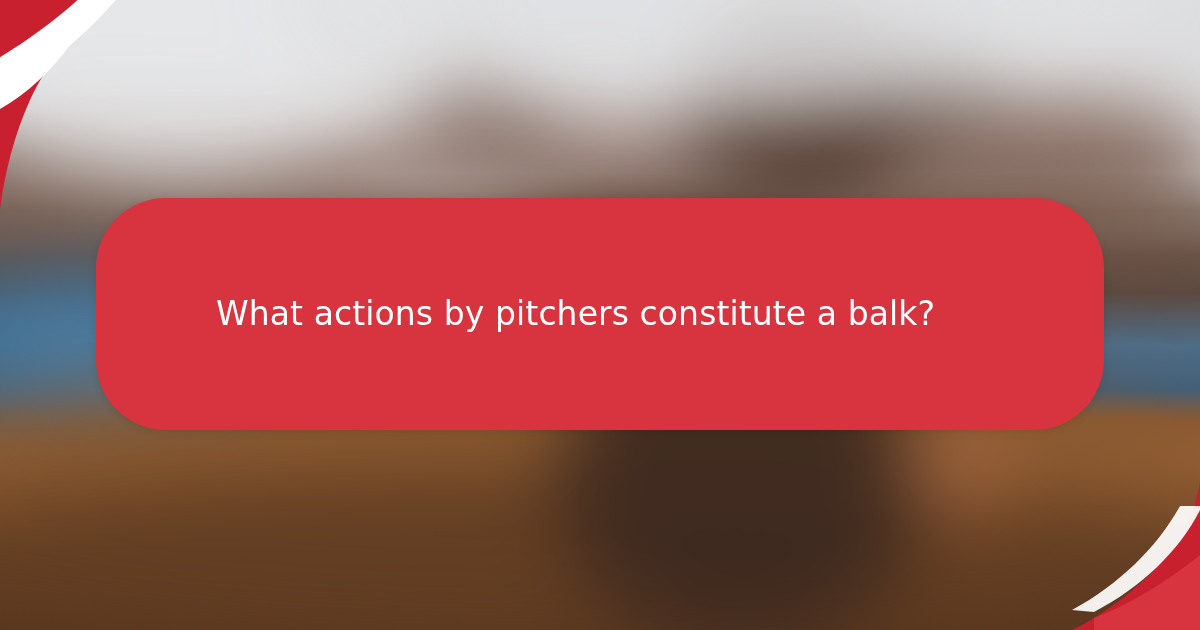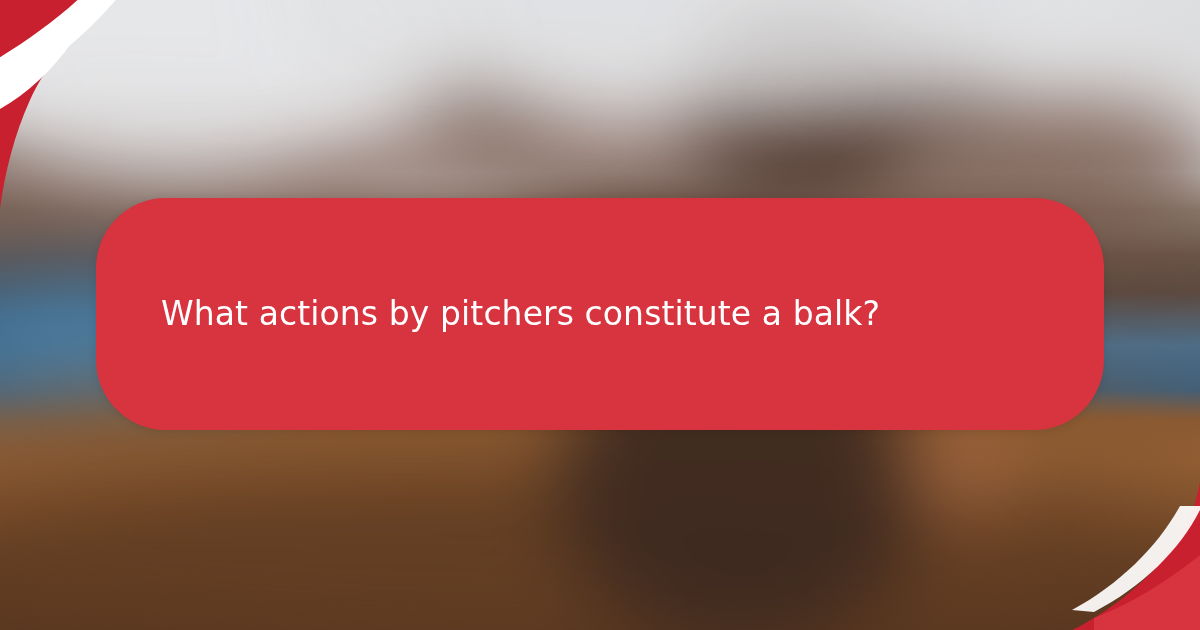--- a/index.html
+++ b/index.html
@@ -71,21 +71,21 @@
     border-radius: 70px;
     box-shadow: 0 2px 10px rgba(0,0,0,0.10);
     display: flex;
     align-items: center;
   }
   .card-text {
     color: #ffffff;
     font-size: 33px;
     line-height: 1.25;
     font-weight: 400;
-    padding: 0 65px;
+    padding: 0 120px;
     letter-spacing: 0.1px;
   }
 </style>
 </head>
 <body>
 
 <div id="stage">
 
   <div class="photo">
     <div class="photo-base"></div>

